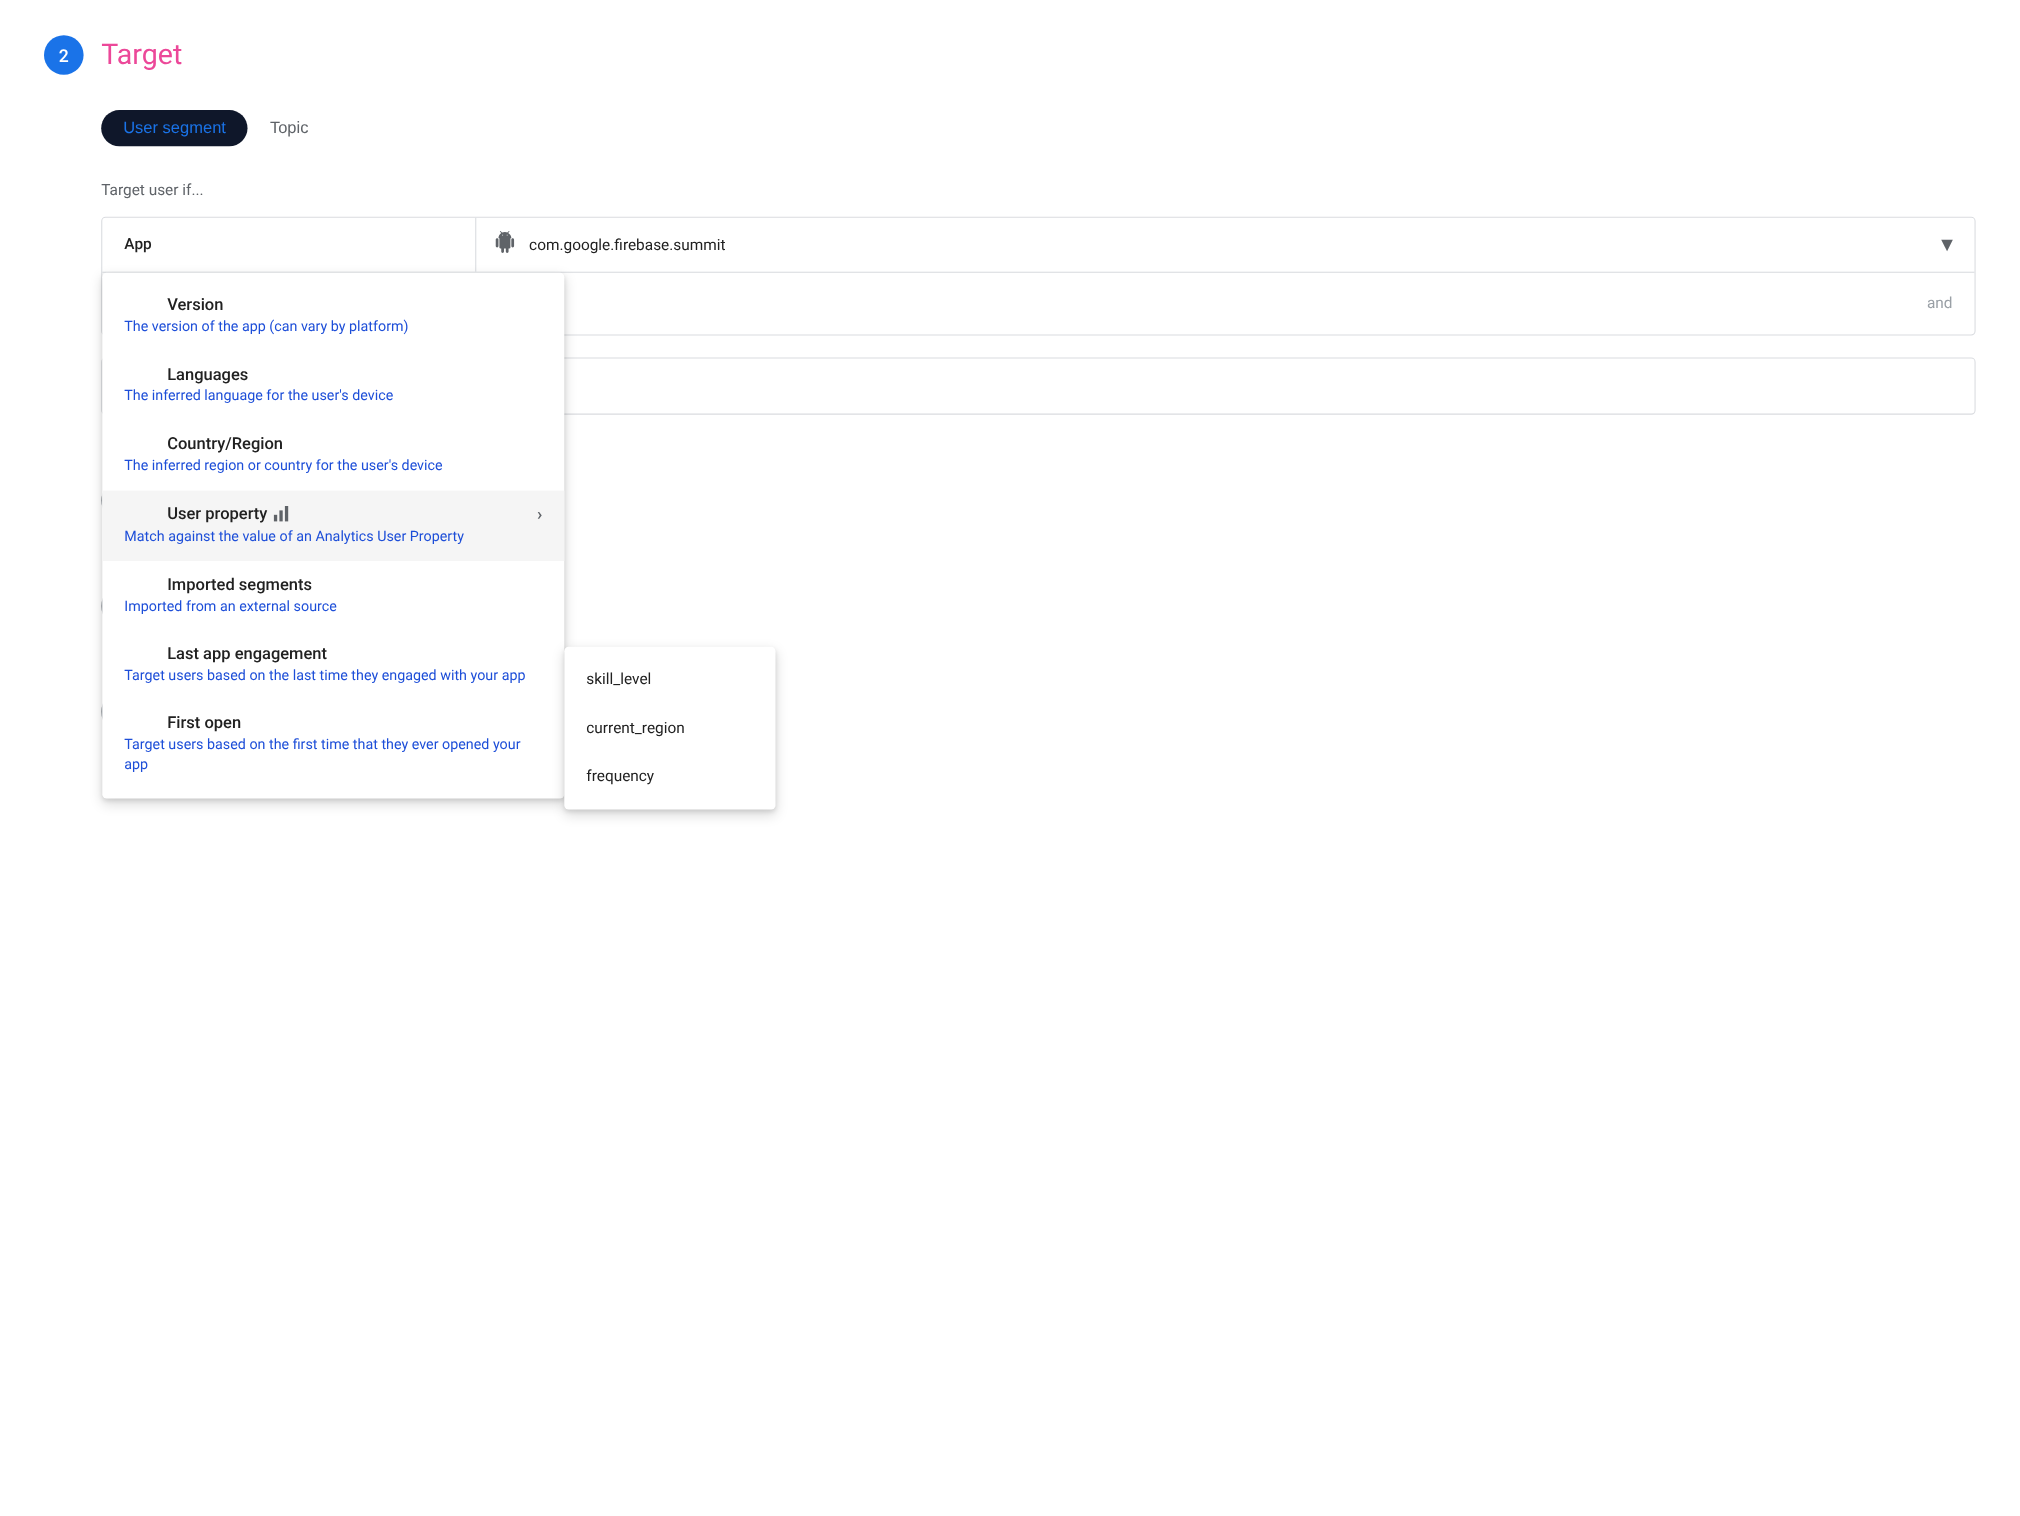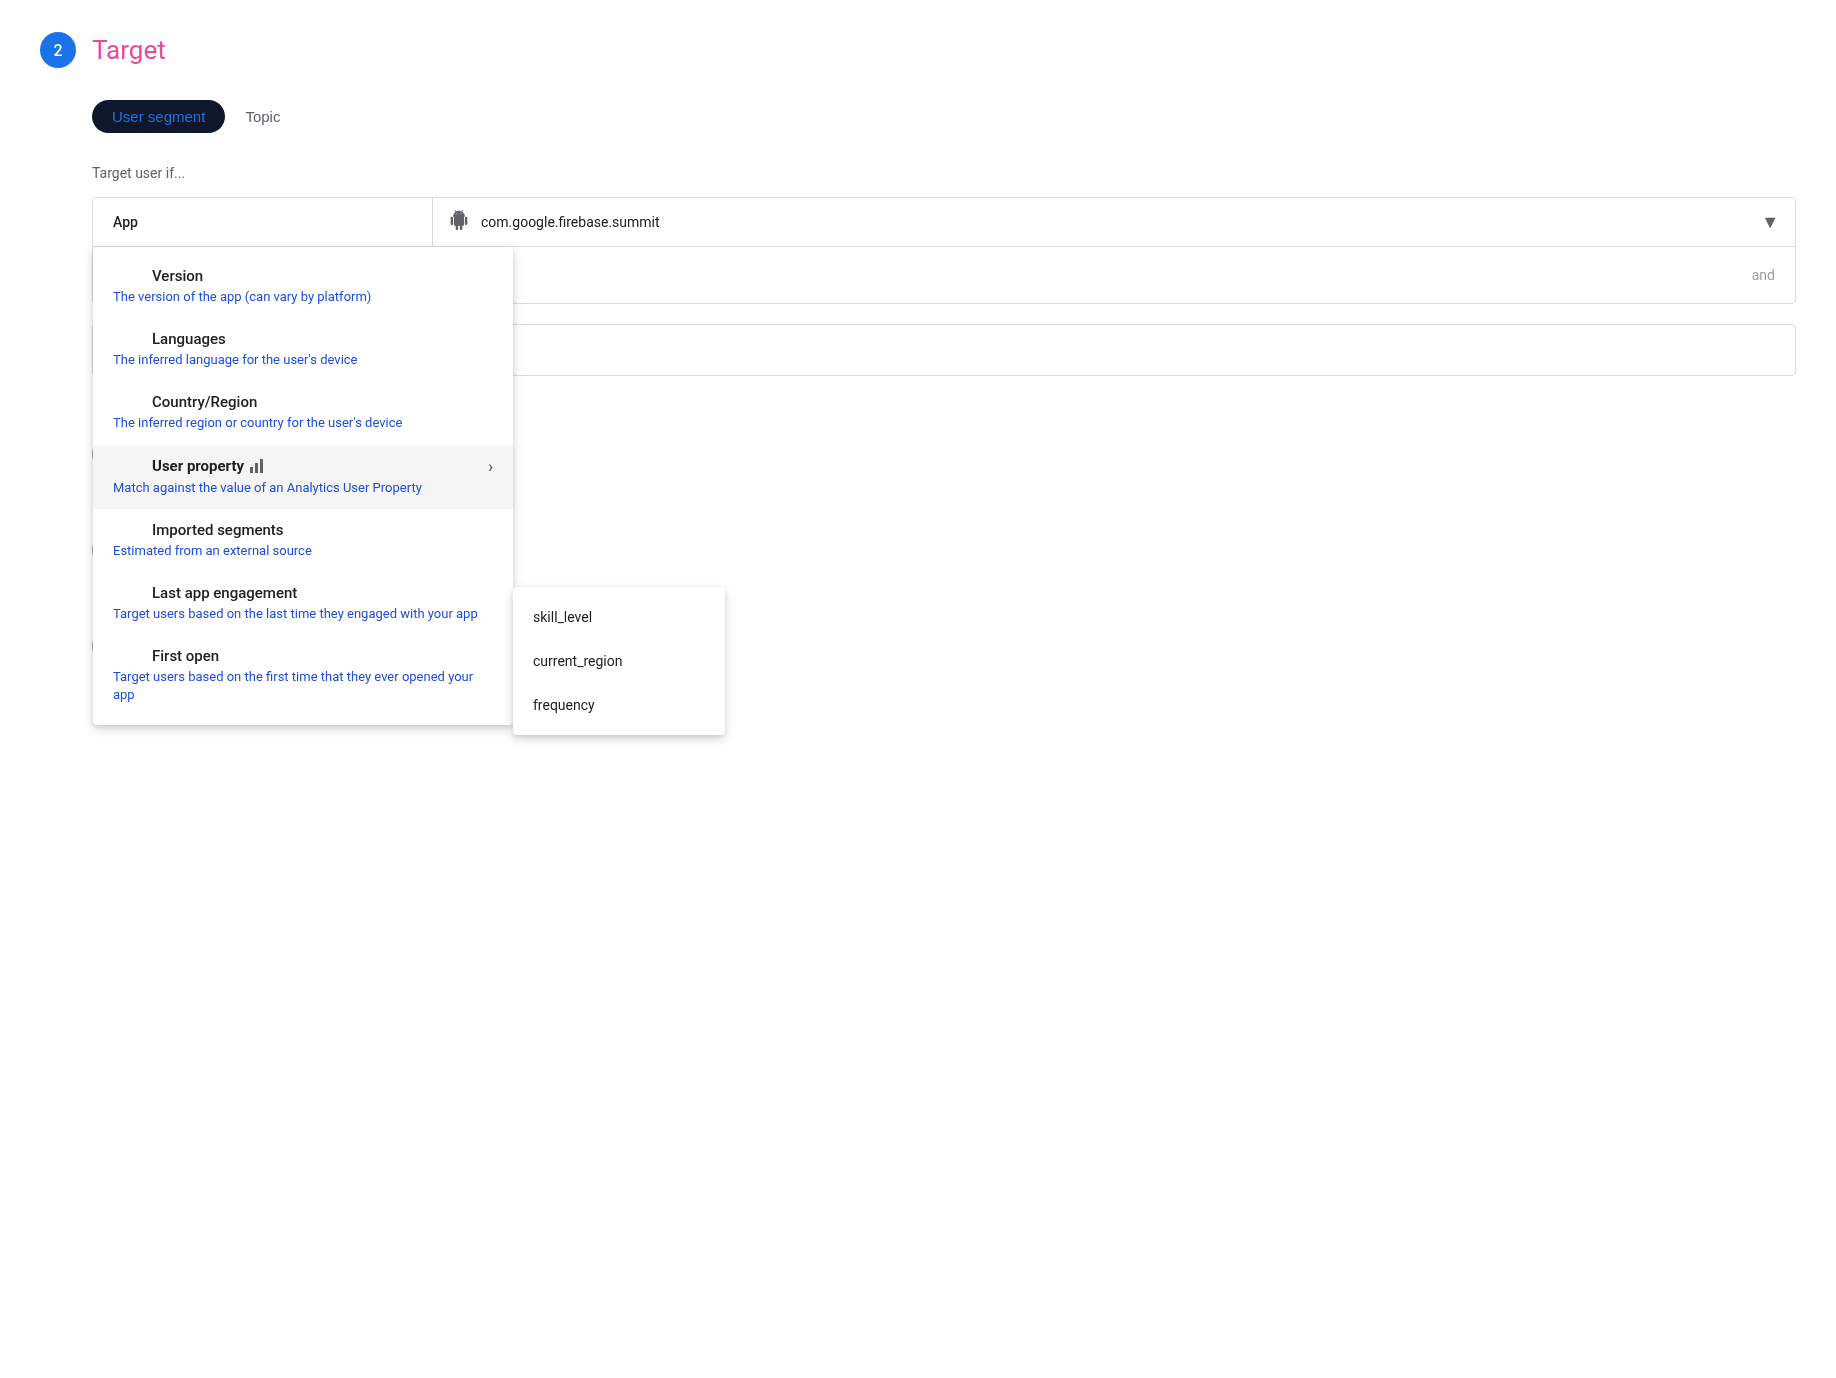--- a/index.html
+++ b/index.html
@@ -143,21 +143,21 @@
     }
     .bar-chart-icon span {
       display: inline-block;
       background: #5f6368;
       width: 3px;
     }
     .submenu {
       position: absolute;
       left: 420px;
       top: 340px;
-      width: 212px;
+      width: 192px;
       background: #fff;
       box-shadow: 0 4px 12px rgba(0,0,0,0.15), 0 2px 4px rgba(0,0,0,0.1);
       border-radius: 4px;
       z-index: 101;
       padding: 8px 0;
     }
     .submenu-item {
       padding: 14px 20px;
       font-size: 14px;
       color: #212121;
@@ -299,39 +299,39 @@
 
             <div class="dropdown-item">
               <div class="dropdown-item-title">
                 <span>Country/Region</span>
               </div>
               <div class="dropdown-item-desc">The inferred region or country for the user's device</div>
             </div>
 
 
             <div class="dropdown-item selected">
-              <div class="dropdown-item-title" style="justify-content:flex-start;font-weight:bold;">
+              <div class="dropdown-item-title" style="justify-content:flex-start;">
                 <span style="display:flex;align-items:center;gap:6px;">
                   <span>User property</span>
                   <span class="bar-chart-icon">
                     <span style="height:6px;"></span>
                     <span style="height:10px;"></span>
                     <span style="height:14px;"></span>
                   </span>
                 </span>
                 <span class="chevron-right">›</span>
               </div>
               <div class="dropdown-item-desc">Match against the value of an Analytics User Property</div>
             </div>
 
             <div class="dropdown-item">
               <div class="dropdown-item-title">
                 <span>Imported segments</span>
               </div>
-              <div class="dropdown-item-desc">Estimated from an external source</div>
+              <div class="dropdown-item-desc">Imported from an external source</div>
             </div>
 
             <div class="dropdown-item">
               <div class="dropdown-item-title">
                 <span>Last app engagement</span>
               </div>
               <div class="dropdown-item-desc">Target users based on the last time they engaged with your app</div>
             </div>
 
             <div class="dropdown-item">

